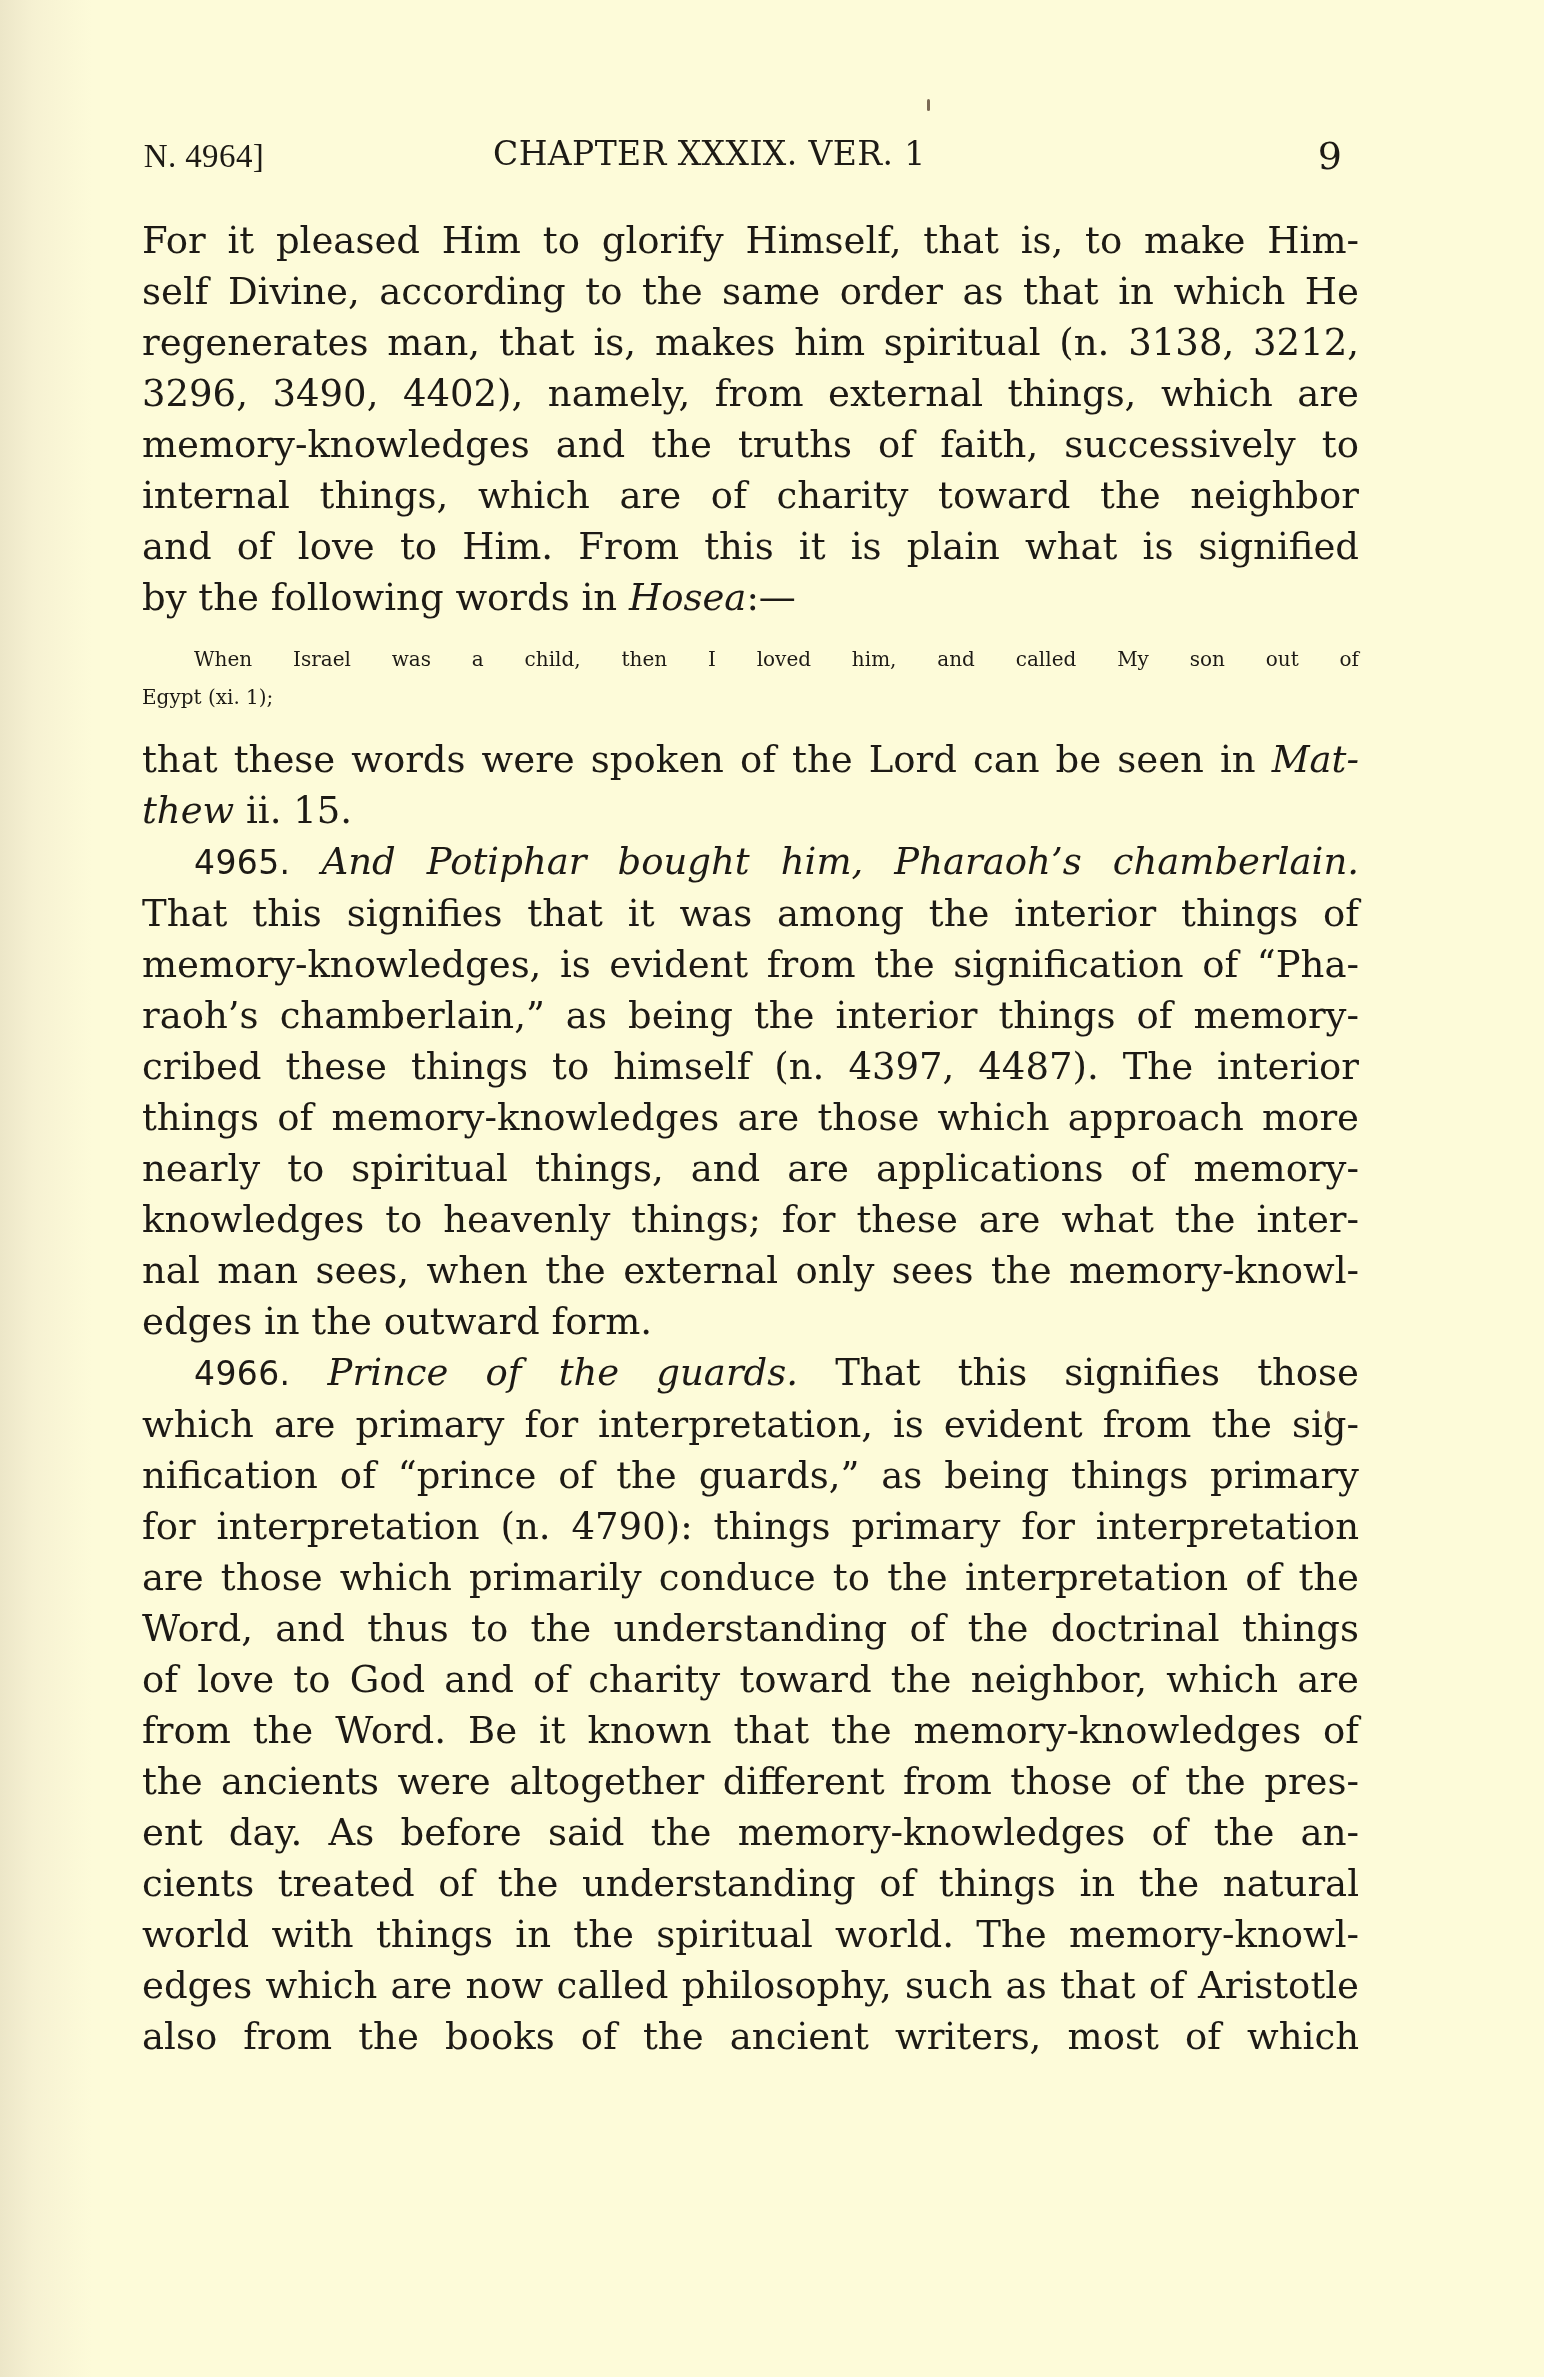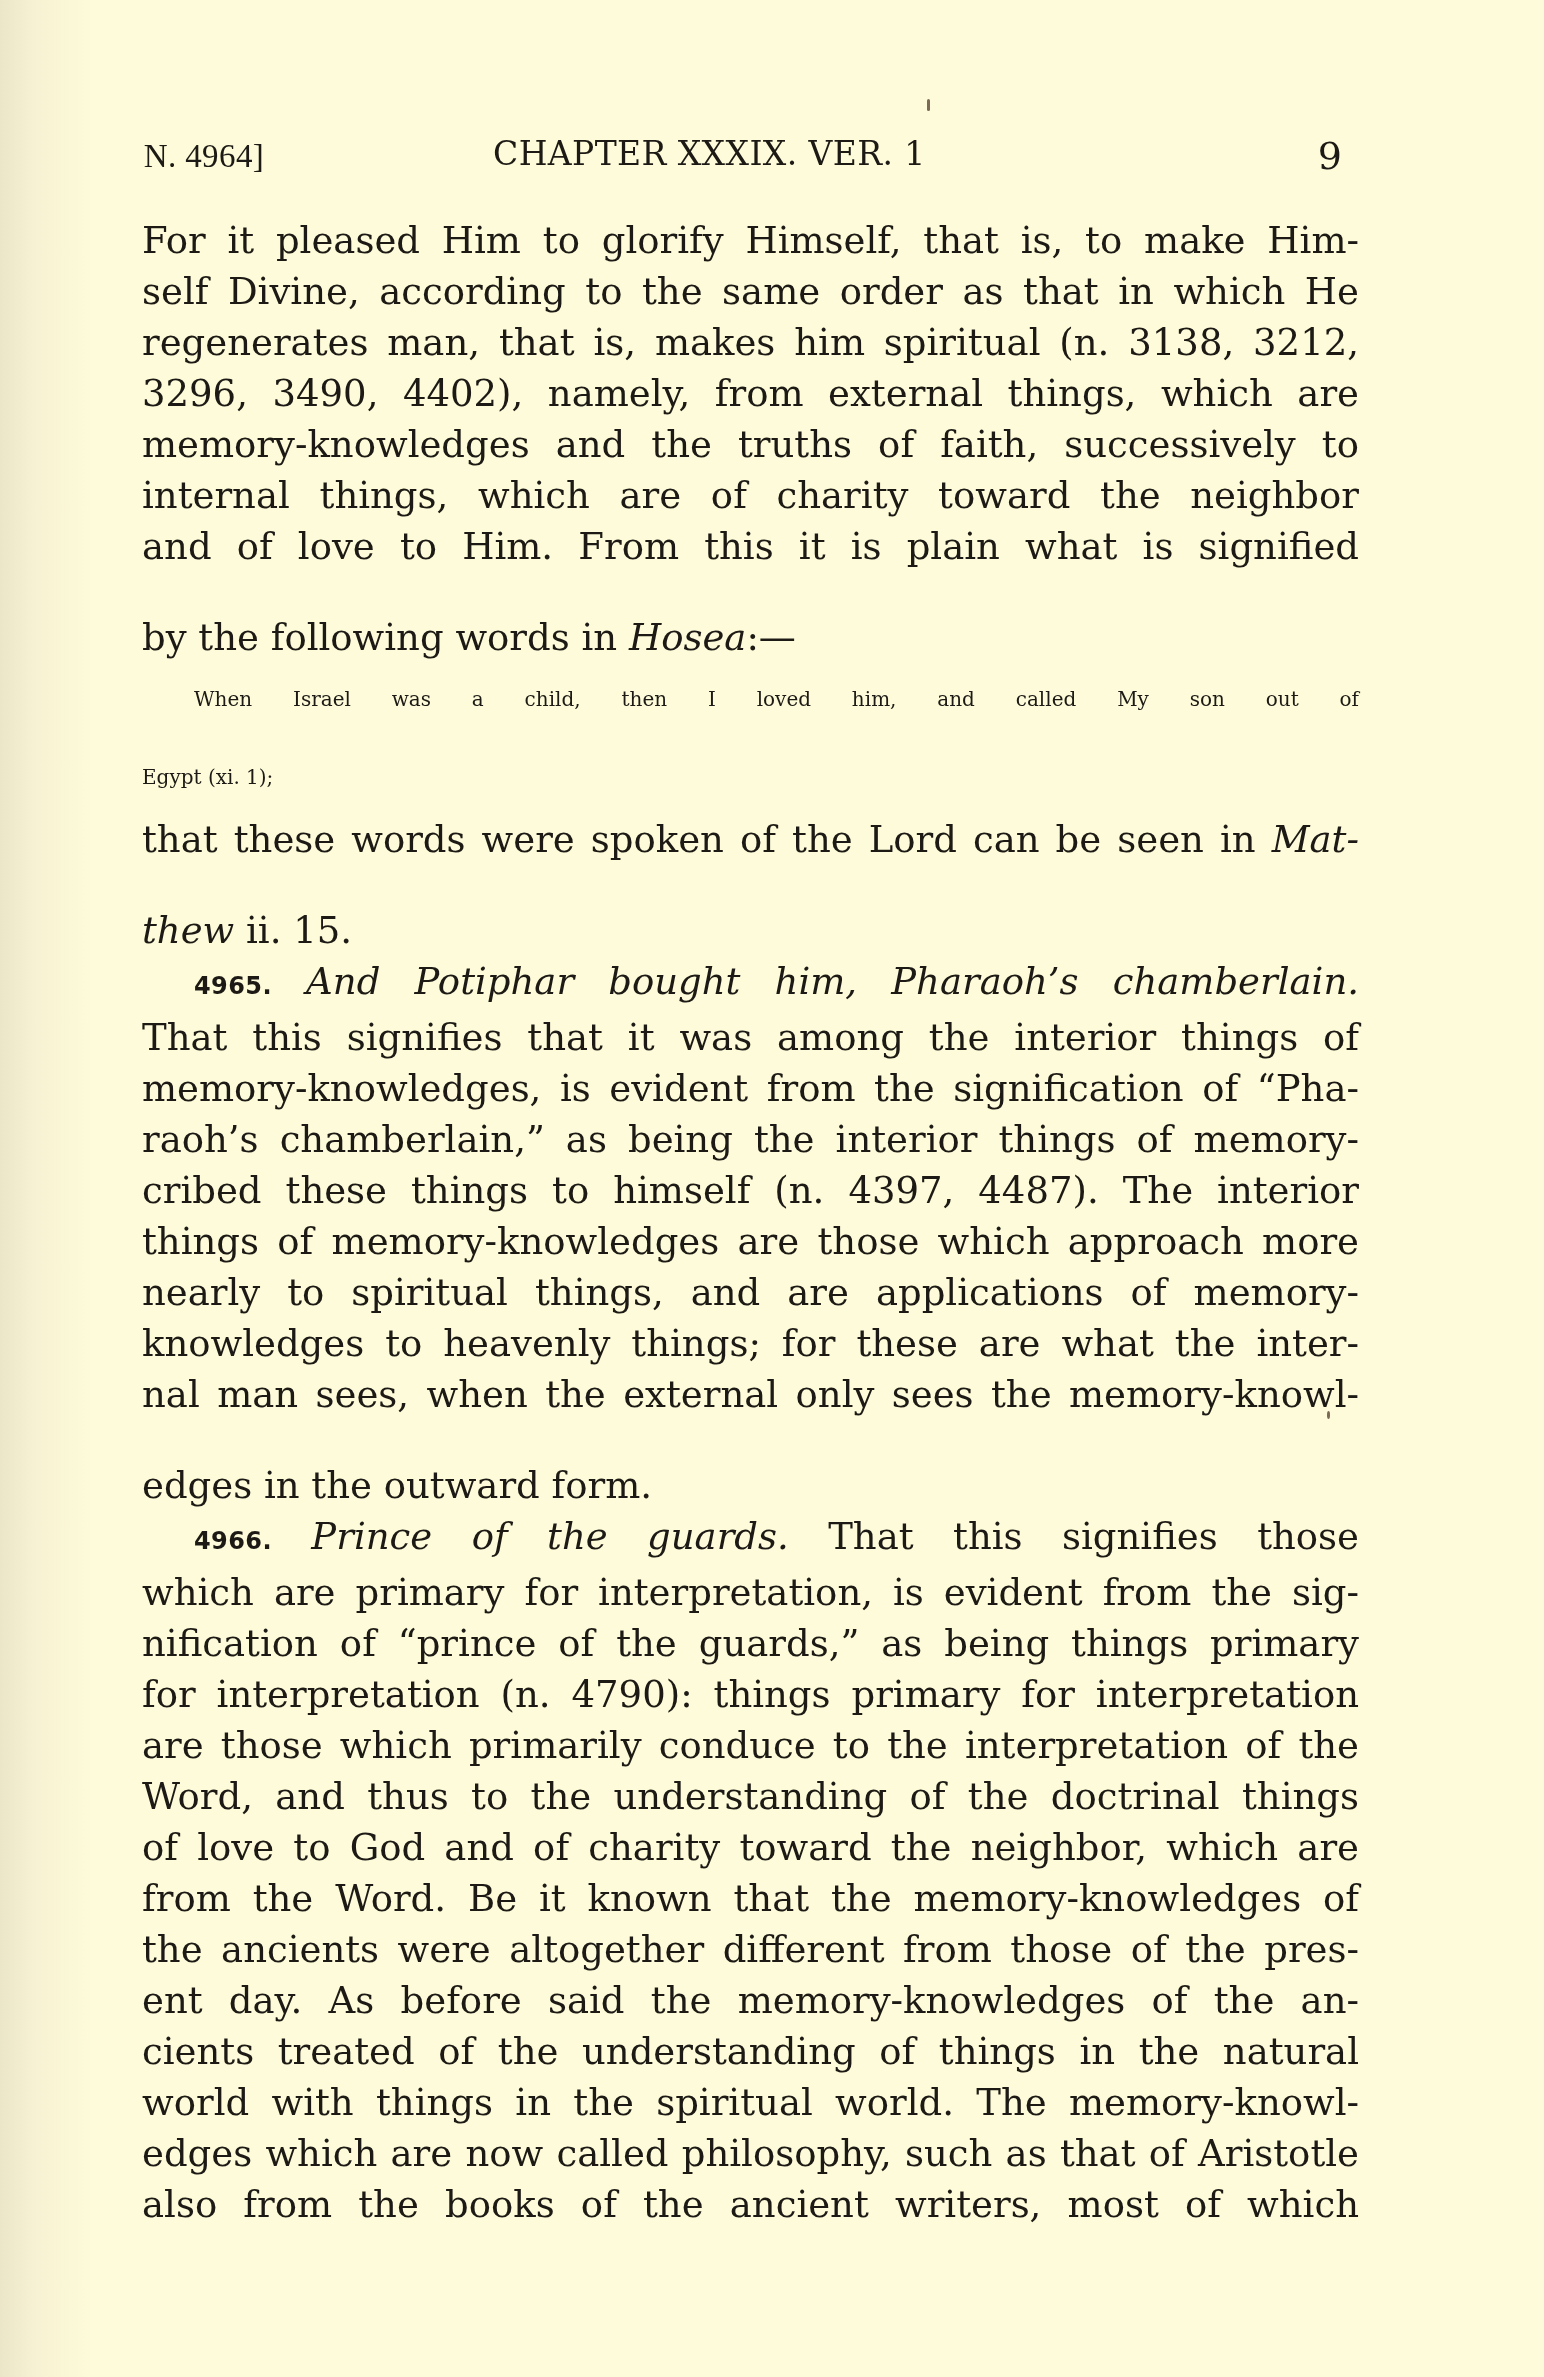--- a/index.html
+++ b/index.html
@@ -55,27 +55,27 @@
   }
   .quote {
     font-size: 20px;
     line-height: 38px;
     margin: 16.7px 0 18.4px 0 !important;
     text-align: justify;
   }
   .quote .q1 { text-indent: 52px; display: block; }
   .num {
     font-family: "DejaVu Sans", "Liberation Sans", sans-serif;
-    font-weight: bold;
-    font-size: 24px;
+    font-weight: normal;
+    font-size: 33px;
     letter-spacing: 0.4px;
   }
   .it { font-style: italic; }
   .line { display: block; text-align-last: justify; white-space: nowrap; }
-  .line.last { text-align-last: left; margin-top: 40px; }
+  .line.last { text-align-last: left; }
   .speck {
     position: absolute;
     background: #7b6a55;
     border-radius: 50%;
   }
 </style>
 </head>
 <body>
 
 <div class="page-bg"></div>

